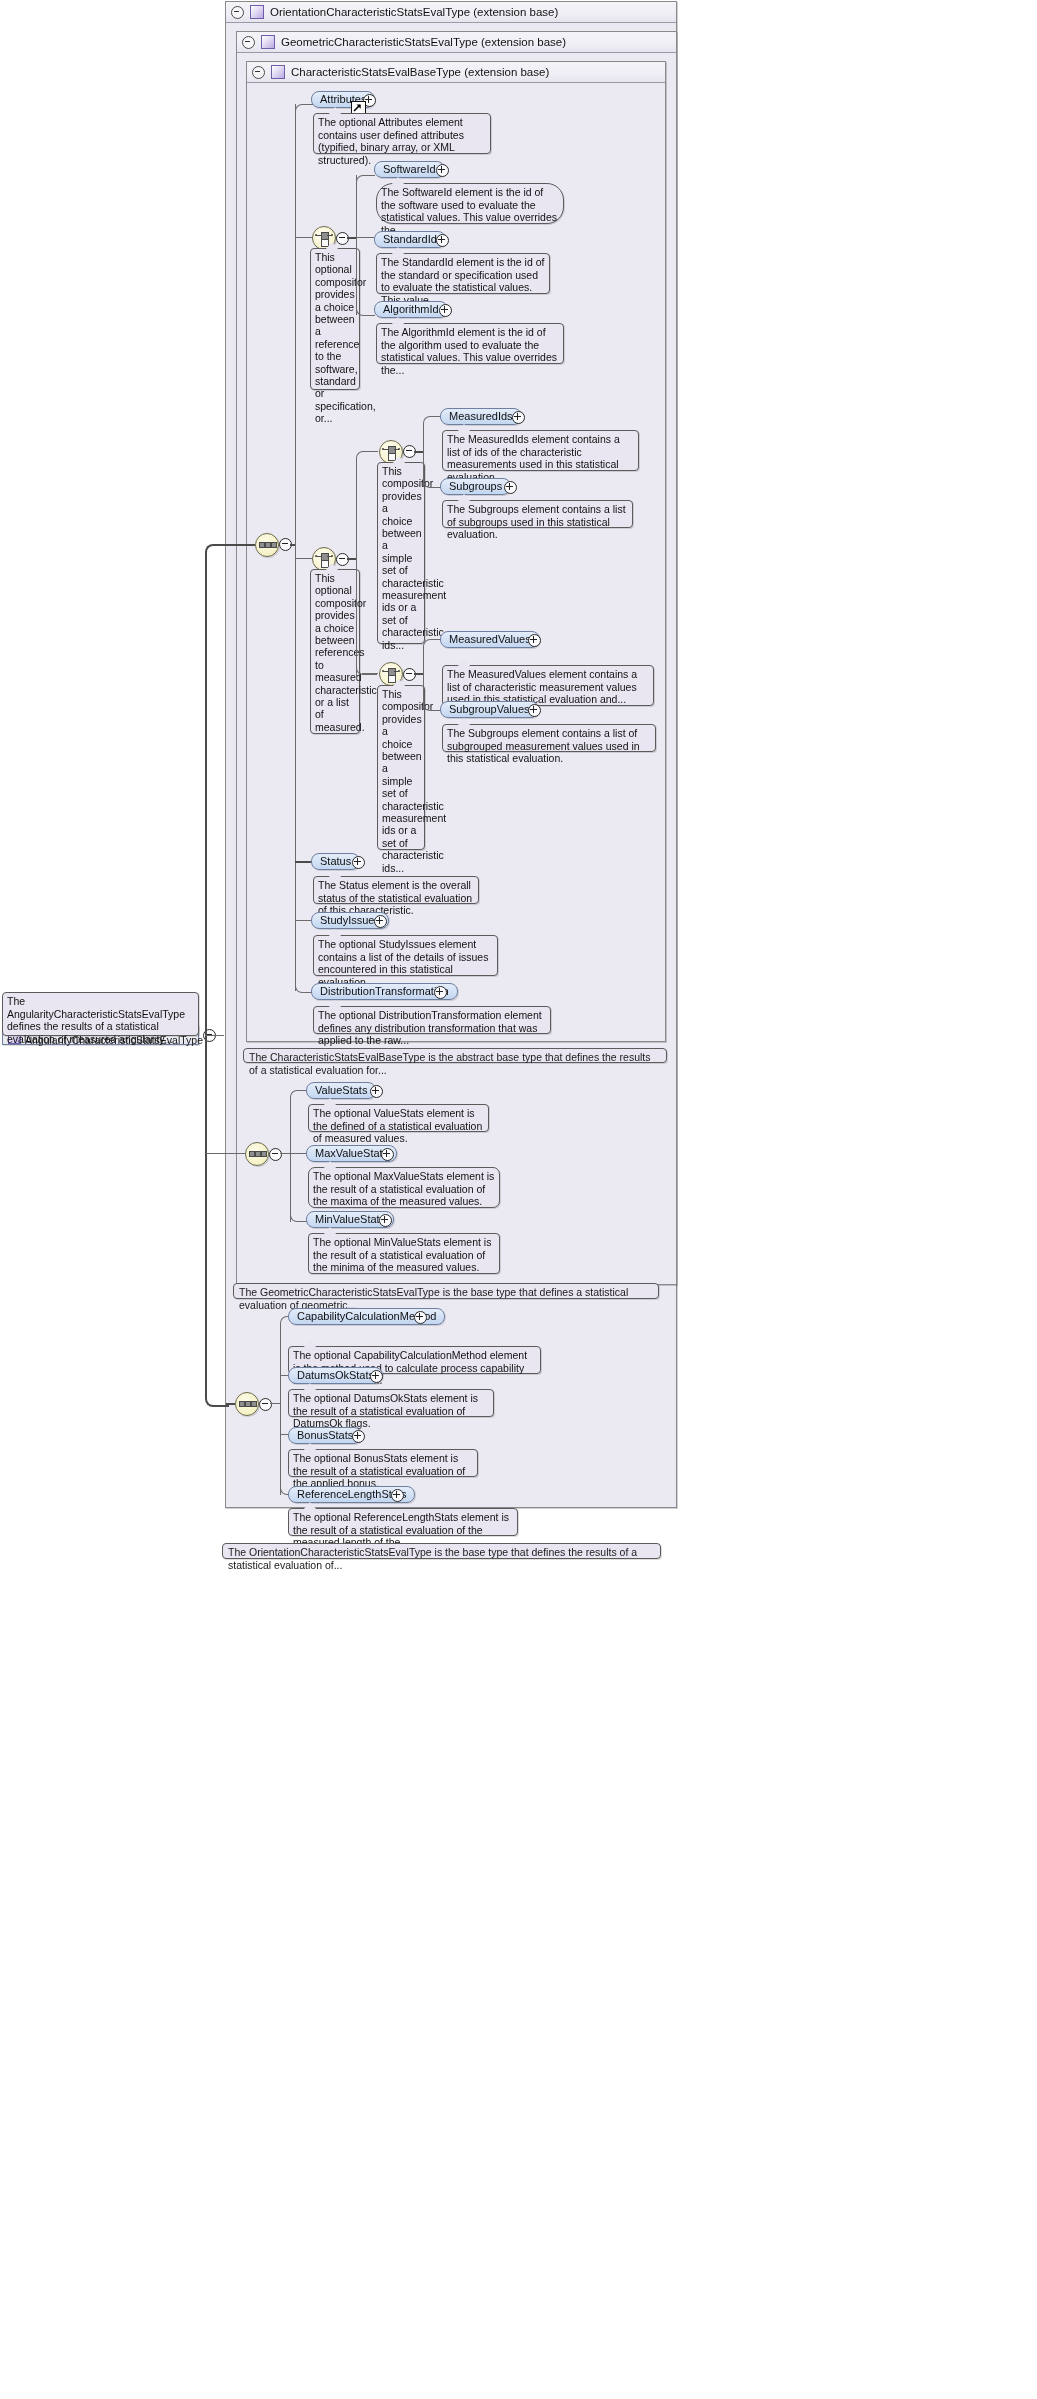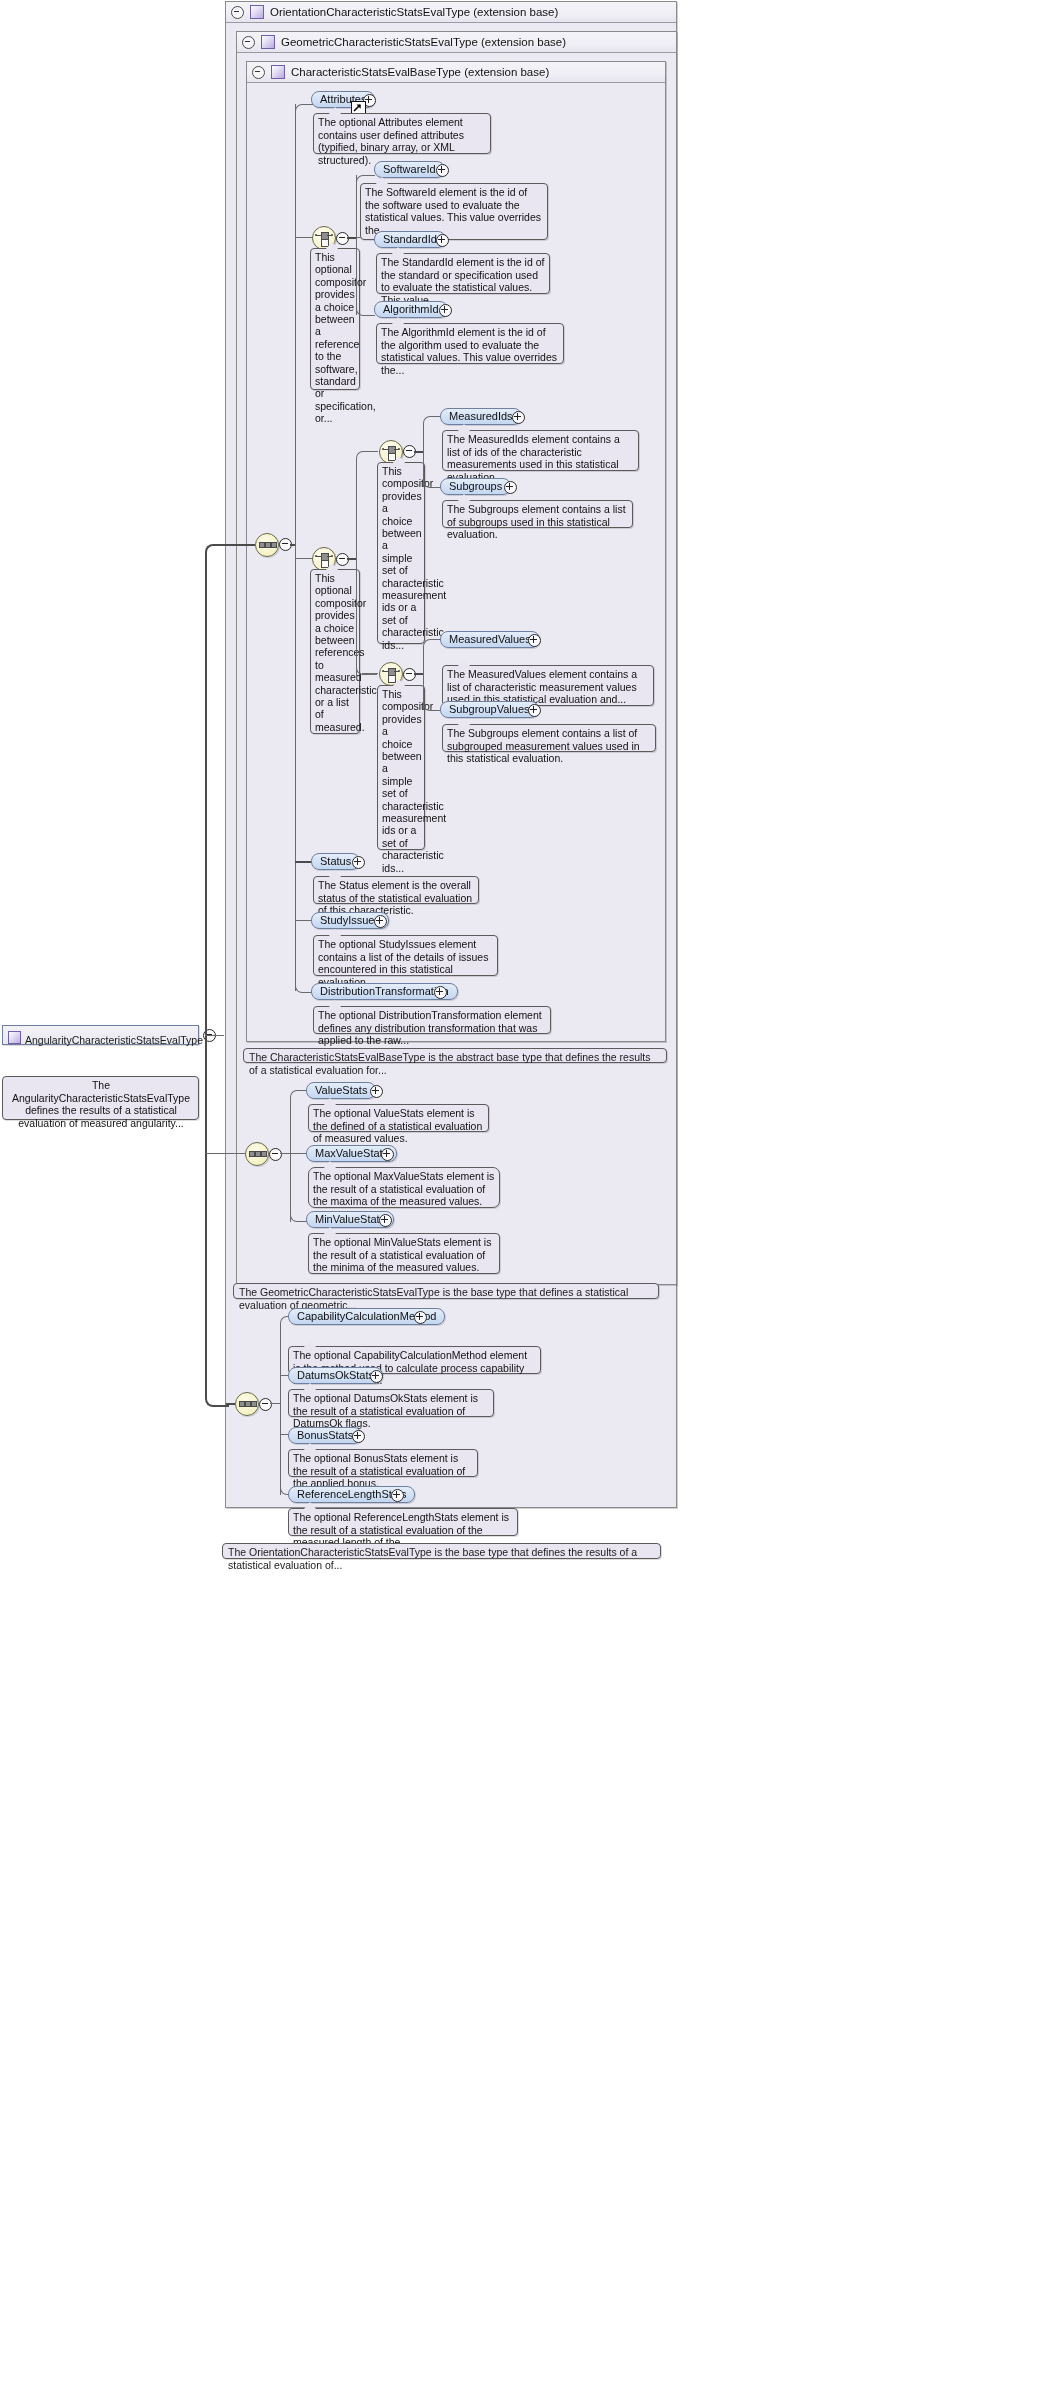--- a/index.html
+++ b/index.html
@@ -205,21 +205,21 @@
     <span class="minus"></span>
     <span class="typeicon"></span>
     <span>CharacteristicStatsEvalBaseType (extension base)</span>
   </div>
 </div>
 
 <div class="rootnode" style="left:2px;top:1025px;width:197px;height:20px;">
   <span class="sq"></span>
   <span>AngularityCharacteristicStatsEvalType</span>
 </div>
-<div class="anno" style="left:2px;top:1076px;width:197px;height:44px;text-align:center;">
+<div class="anno" style="left:2px;top:992px;width:197px;height:44px;">
   <span>The AngularityCharacteristicStatsEvalType defines the results of a statistical evaluation of measured angularity...</span>
 </div>
 <div class="cminus" style="left:203px;top:1029px;"></div>
 
 <div class="hl" style="left:214px;top:1035px;width:10px;"></div>
 <div class="vl thick" style="left:205px;top:552px;height:835px;"></div>
 <div class="hl" style="left:205px;top:1035px;width:10px;"></div>
 
 <div class="elbow thickt" style="left:205px;top:544px;width:22px;height:12px;"></div>
 <div class="hl thick" style="left:226px;top:544px;width:29px;"></div>
@@ -278,21 +278,21 @@
 
 <div class="vl" style="left:356px;top:175px;height:140px;"></div>
 <div class="elbow tl" style="left:356px;top:175px;width:18px;height:8px;"></div>
 <div class="hl" style="left:356px;top:237px;width:18px;"></div>
 <div class="elbow bl" style="left:356px;top:307px;width:18px;height:8px;"></div>
 
 <div class="node" style="left:374px;top:161px;">
   <span>SoftwareId</span>
 </div>
 <div class="plus" style="left:436px;top:164px;"></div>
-<div class="anno" style="left:360px;top:183px;width:188px;height:57px;">
+<div class="anno" style="left:376px;top:183px;width:188px;height:41px;border-radius:17px;">
   <span class="tail"></span>
   <span>The SoftwareId element is the id of the software used to evaluate the statistical values. This value overrides the...</span>
 </div>
 
 <div class="node" style="left:374px;top:231px;">
   <span>StandardId</span>
 </div>
 <div class="plus" style="left:436px;top:234px;"></div>
 <div class="anno" style="left:376px;top:253px;width:174px;height:41px;">
   <span class="tail"></span>

